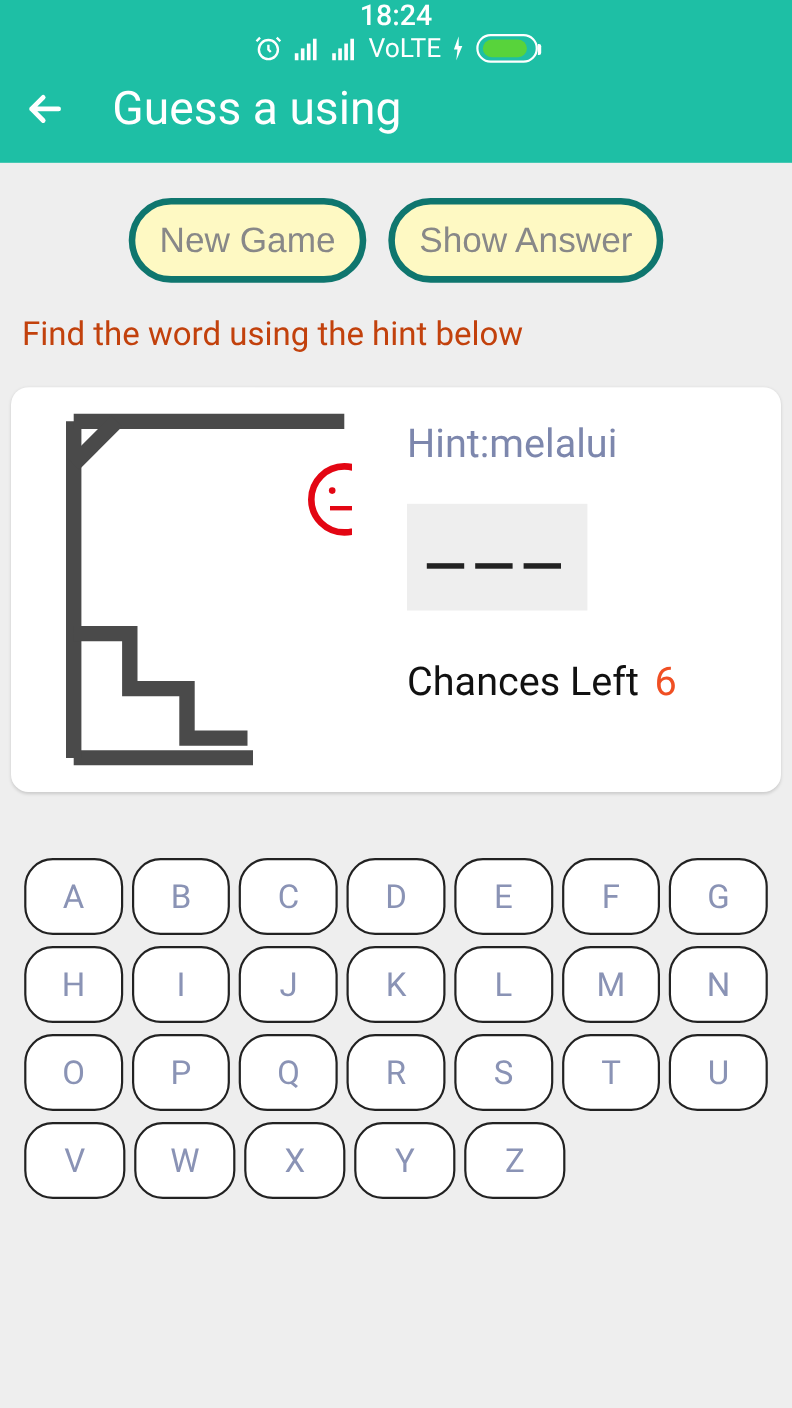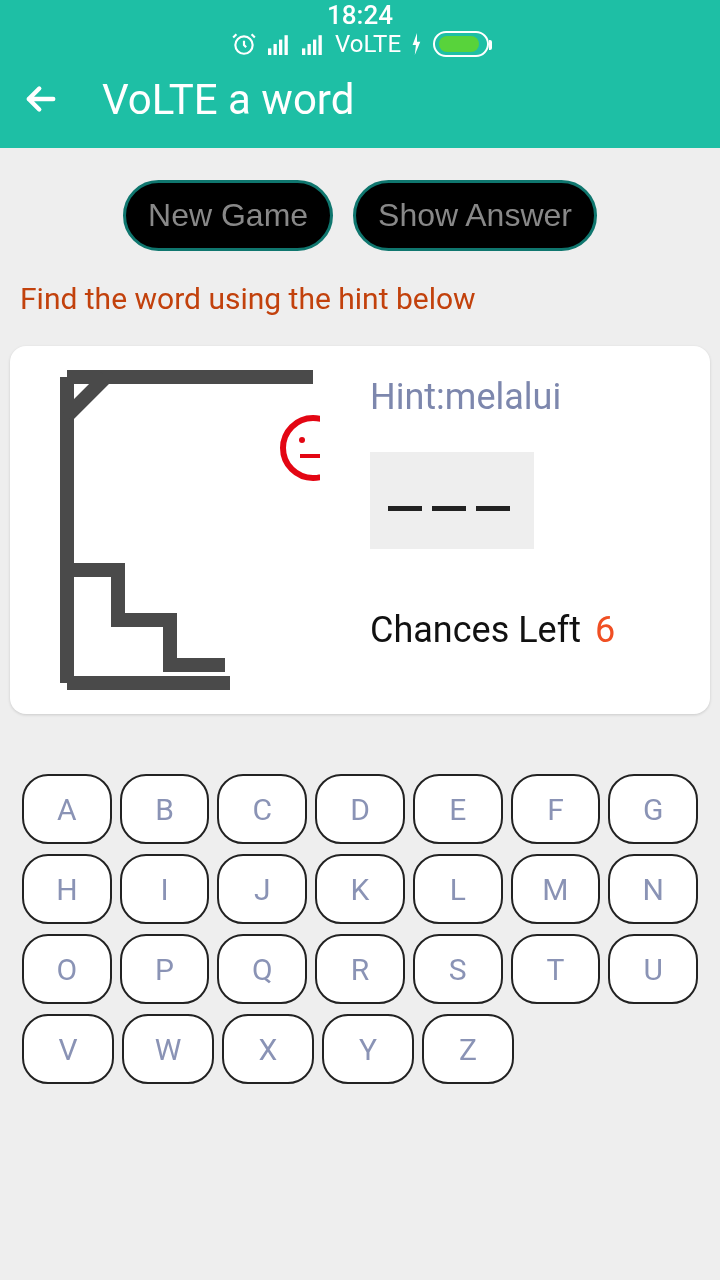--- a/index.html
+++ b/index.html
@@ -5,29 +5,29 @@
   * { box-sizing: border-box; margin: 0; padding: 0; }
   html, body { width: 720px; height: 1280px; font-family: -apple-system, Roboto, "Helvetica Neue", Arial, sans-serif; background: #eeeeee; overflow: hidden; }
   .status-bar { height: 50px; background: #1ebfa5; display: flex; justify-content: space-between; align-items: center; padding: 0 18px; color: #fff; font-size: 26px; flex-direction: column; }
   .status-left { font-weight: 500; }
   .status-right { display: flex; align-items: center; gap: 10px; }
   .status-right svg { display: block; }
   .app-bar { height: 98px; background: #1ebfa5; display: flex; align-items: center; padding: 0 20px; gap: 40px; }
   .app-bar .back svg { display: block; }
   .app-bar .title { color: #fff; font-size: 42px; font-weight: 400; }
   .button-row { display: flex; justify-content: center; gap: 20px; padding: 32px 0 18px; }
-  .pill-btn { border: 3px solid #0f766e; background: #000000; border-radius: 40px; padding: 14px 22px; font-size: 32px; color: #888; cursor: pointer; }
+  .pill-btn { border: 6px solid #0f766e; background: #fef9c3; border-radius: 40px; padding: 14px 22px; font-size: 32px; color: #888; cursor: pointer; }
   .instruction { color: #c2410c; font-size: 30px; padding: 12px 20px 30px; }
   .card { background: #fff; border-radius: 16px; margin: 0 10px; box-shadow: 0 1px 3px rgba(0,0,0,.15); padding: 24px 40px 24px 50px; display: flex; gap: 50px; min-height: 350px; }
   .hangman-col { flex: 0 0 260px; display: flex; align-items: stretch; }
   .info-col { flex: 1; display: flex; flex-direction: column; align-items: flex-start; padding-top: 0; }
   .hint { color: #7d87ad; font-size: 36px; margin-top: 6px; margin-bottom: 34px; }
   .blanks-box { background: #eeeeee; padding: 44px 18px 34px; }
   .blank { display: inline-block; width: 34px; height: 5px; background: #222; margin-right: 6px; }
-  .chances-row { margin-top: 60px; display: flex; align-items: baseline; gap: 14px; }
+  .chances-row { margin-top: 44px; display: flex; align-items: baseline; gap: 14px; }
   .chances-text { font-size: 36px; color: #111; }
   .chances-num { font-size: 36px; color: #f04f23; }
   .keyboard { padding: 60px 22px 0; }
   .key-row { display: flex; gap: 8px; margin-bottom: 10px; }
   .key { flex: 1; height: 70px; border: 2px solid #222; background: #fff; border-radius: 26px; display: flex; align-items: center; justify-content: center; font-size: 30px; color: #8a93b5; cursor: pointer; max-width: 92px; }
   .key-row.last { justify-content: flex-start; }
   .hangman-svg { width: 100%; height: auto; }
   .battery { width: 56px; height: 26px; border: 2px solid #fff; border-radius: 14px; position: relative; display: flex; align-items: center; }
   .battery::after { content: ""; position: absolute; right: -5px; top: 7px; width: 3px; height: 10px; background: #fff; border-radius: 0 2px 2px 0; }
   .battery .fill { height: 16px; background: #58d33b; border-radius: 10px; margin-left: 4px; }
@@ -64,21 +64,21 @@
       </div>
   </div>
 </div>
 
 <div class="app-bar">
   <div class="back">
     <svg width="42" height="42" viewBox="0 0 24 24" fill="none" stroke="#fff" stroke-width="2.5" stroke-linecap="round" stroke-linejoin="round">
         <path d="M19 12H5M11 18l-6-6 6-6"></path>
       </svg>
   </div>
-  <div class="title">VoLTE a word</div>
+  <div class="title">Guess a using</div>
 </div>
 
 <div class="button-row">
   <button class="pill-btn">New Game</button>
   <button class="pill-btn">Show Answer</button>
 </div>
 
 <div class="instruction">Find the word using the hint below</div>
 
 <div class="card">

